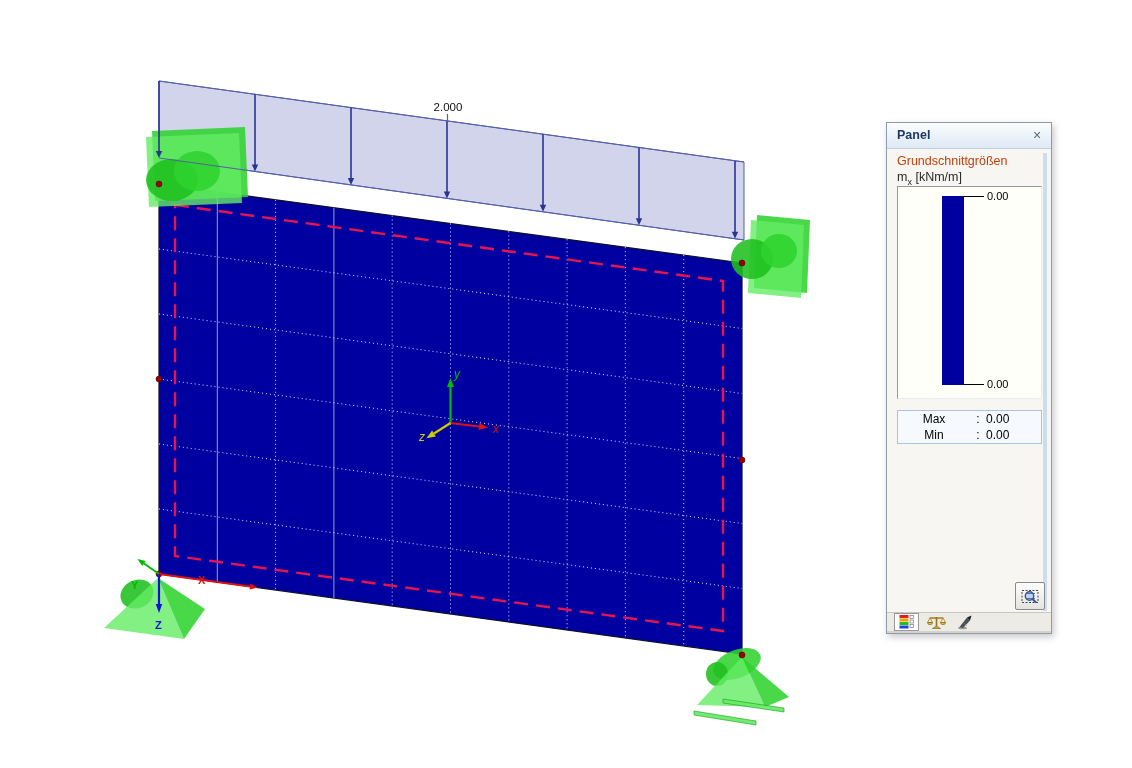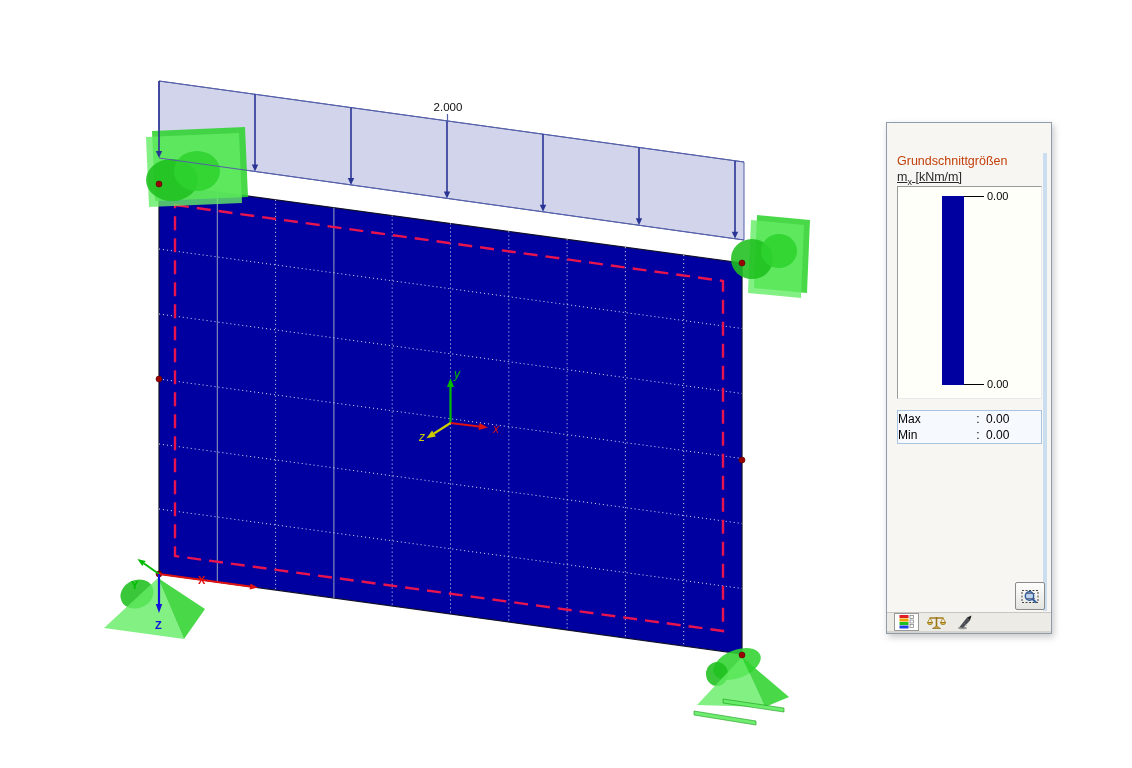--- a/index.html
+++ b/index.html
@@ -45,37 +45,37 @@
   }
   .panel-title{
     position:absolute;left:10px;top:5px;font-weight:bold;font-size:12.5px;
     color:var(--panel-title);
   }
   .panel-close{
     position:absolute;right:5px;top:3px;width:18px;height:18px;line-height:18px;
     text-align:center;color:#5d6a76;font-size:14px;cursor:default;
   }
   .panel-section-title{position:absolute;left:10px;top:31px;font-size:12.5px;color:#c2410c;}
-  .panel-quantity{position:absolute;left:10px;top:47px;font-size:12.5px;color:#2b2b2b;text-decoration:underline;}
+  .panel-quantity{position:absolute;left:10px;top:47px;font-size:12.5px;color:#2b2b2b;}
   .panel-quantity sub{font-size:9px;}
   .legend-box{
     position:absolute;left:10px;top:63px;width:143px;height:211px;
     background:var(--legend-bg);
     border-top:1px solid #9a9a9a;border-left:1px solid #9a9a9a;
     border-right:1px solid #e9e9e9;border-bottom:1px solid #e9e9e9;
   }
   .legend-bar{position:absolute;left:44px;top:9px;width:22px;height:189px;background:var(--legend-bar);}
   .legend-tick{position:absolute;left:66px;width:20px;height:1px;background:#000;}
   .legend-val{position:absolute;left:89px;font-size:11px;color:#000;}
   .maxmin-box{
     position:absolute;left:10px;top:287px;width:143px;height:32px;
     background:#f6fafe;border:1px solid var(--maxmin-border);
   }
   .mm-row{display:flex;height:15px;line-height:15px;margin-top:1px;font-size:12px;color:#000;}
-  .mm-lab{width:72px;text-align:left;}
+  .mm-lab{width:72px;text-align:center;}
   .mm-sep{width:16px;text-align:center;}
   .details-btn{
     position:absolute;left:128px;top:459px;width:28px;height:26px;
     border:1px solid #8a8a8a;border-radius:2px;
     background:linear-gradient(#fefefe,#e3e3df);
     display:flex;align-items:center;justify-content:center;
   }
   .side-strip{position:absolute;left:156px;top:30px;width:4px;height:458px;background:#cadeef;}
   .tabbar{
     position:absolute;left:0;top:489px;width:100%;height:19px;
@@ -192,20 +192,24 @@
     <polygon class="gxh" points="0,-3 8,0 0,3" transform="translate(250,586.5) rotate(7.8)"></polygon>
     <line class="gz" x1="159" y1="574" x2="159" y2="604"></line>
     <polygon class="gzh" points="0,-3.2 9,0 0,3.2" transform="translate(159,604) rotate(90)"></polygon>
     <text class="lblU" x="131" y="589" style="fill:var(--axis-y)">Y</text>
     <text class="lblU" x="198" y="584" style="fill:var(--axis-x)">X</text>
     <text class="lblU" x="155" y="629" style="fill:var(--axis-z-global)">Z</text>
   </g>
 </svg>
 
 <div class="panel">
+  <div class="panel-titlebar">
+    <span class="panel-title">Panel</span>
+    <span class="panel-close">×</span>
+  </div>
 
   <div class="panel-section-title">Grundschnittgrößen</div>
   <div class="panel-quantity"><span>m</span><sub>x</sub>&nbsp;<span>[kNm/m]</span></div>
 
   <div class="legend-box">
     <div class="legend-bar"></div>
     <div class="legend-tick" style="top:9px"></div>
     <div class="legend-tick" style="top:197px"></div>
     <div class="legend-val" style="top:3px">0.00</div>
     <div class="legend-val" style="top:191px">0.00</div>

